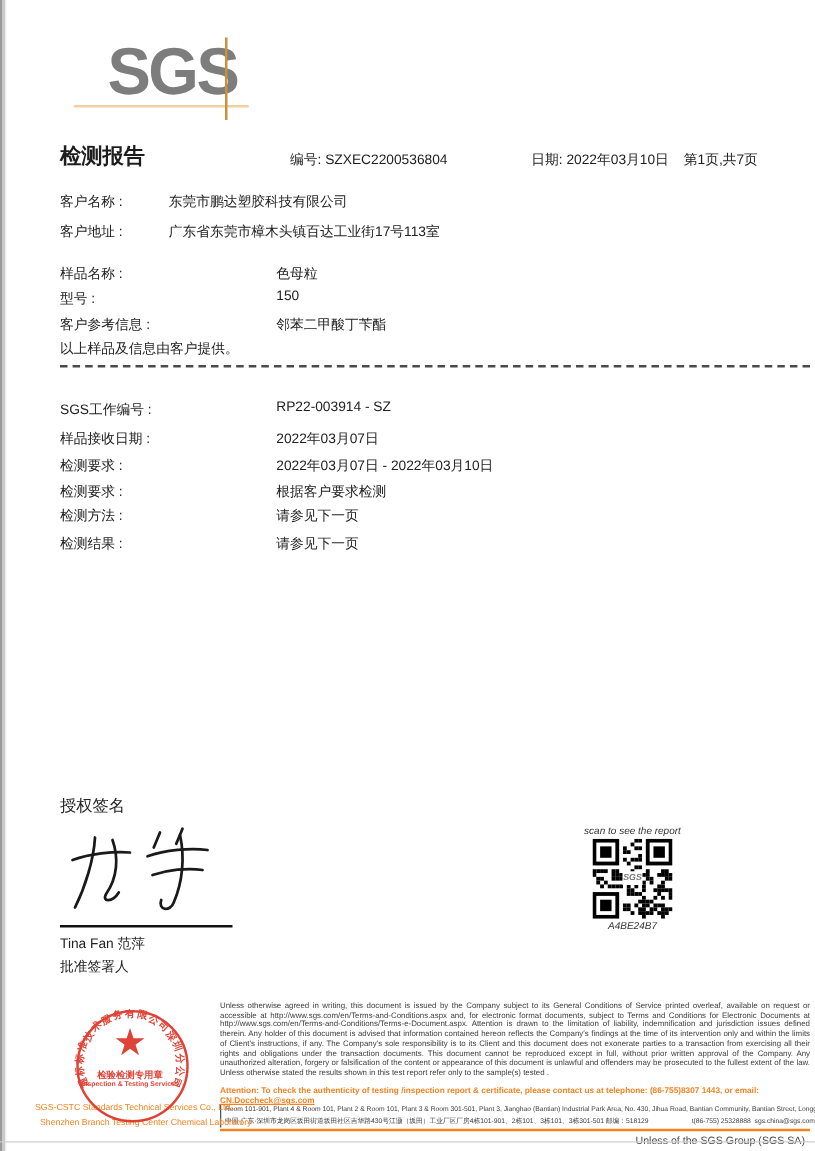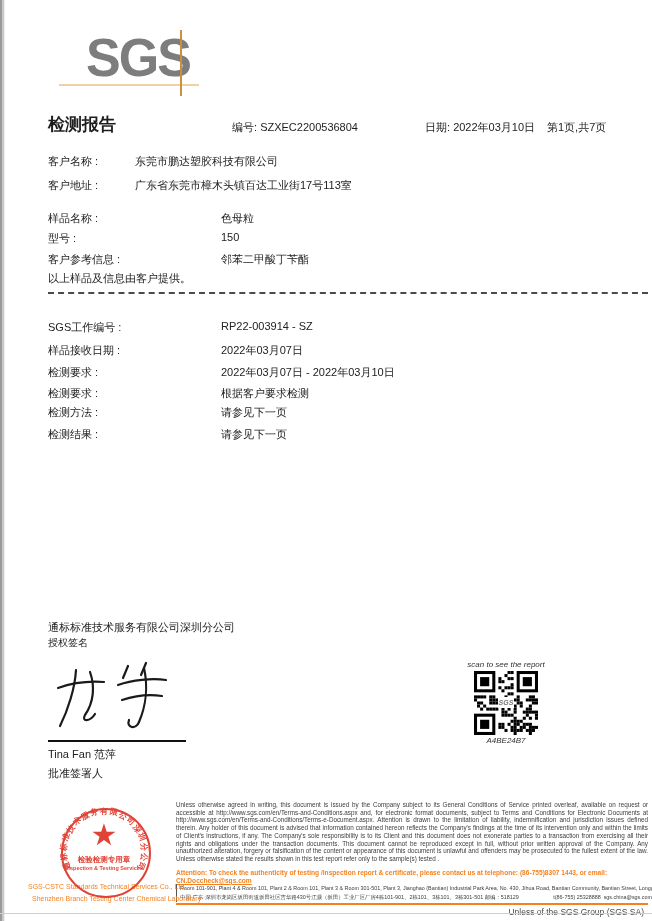--- a/index.html
+++ b/index.html
@@ -19,21 +19,21 @@
   
   .row{position:absolute;left:48px;right:6px;font-size:11px;color:#222;}
   .row .lbl{position:absolute;left:0;top:0;white-space:nowrap;}
   .row .val{position:absolute;left:173px;top:0;white-space:nowrap;}
   .row .val-near{position:absolute;left:87px;top:0;white-space:nowrap;}
   #dashed-sep{position:absolute;left:48px;top:292px;width:600px;border-top:2px dashed #4a4a4a;}
   #conclusion-row .cval{margin-left:173px;width:428px;font-size:11px;line-height:1.62;
         color:#222;text-align:left;}
   
   #sig-company{position:absolute;left:48px;top:620px;font-size:11px;line-height:15px;color:#222;}
-  #sig-auth{position:absolute;left:48px;top:636px;font-size:10px;color:#222;}
+  #sig-auth{position:absolute;left:48px;top:636px;font-size:13px;color:#222;}
   #signature-svg{position:absolute;left:52px;top:658px;}
   #sig-line{position:absolute;left:48px;top:740px;width:138px;height:2px;background:#111;}
   #sig-name{position:absolute;left:48px;top:747px;font-size:11px;color:#222;}
   #sig-role{position:absolute;left:48px;top:766px;font-size:11px;color:#222;}
   
   #qr-wrap{position:absolute;left:444px;top:660px;width:124px;text-align:center;font-style:italic;}
   #qr-hint{font-size:8px;color:#333;}
   #qr-box{position:relative;width:64px;height:64px;margin:2px auto 0;}
   #qr-center{position:absolute;left:24px;top:26px;width:16px;height:11px;background:#fff;
         font-size:7px;font-weight:700;color:#777;line-height:11px;text-align:center;letter-spacing:0;}
@@ -125,21 +125,20 @@
   </div>
   <div class="row" style="top:405px">
     <span class="lbl">检测方法 :</span>
     <span class="val">请参见下一页</span>
   </div>
   <div class="row" style="top:427px">
     <span class="lbl">检测结果 :</span>
     <span class="val">请参见下一页</span>
   </div>
 
-  <div id="sig-company">通标标准技术服务有限公司深圳分公司</div>
   <div id="sig-auth">授权签名</div>
   <svg id="signature-svg" width="140" height="78" viewBox="0 0 140 78">
     <g fill="none" stroke="#1a1a1a" stroke-width="2.2" stroke-linecap="round">
       <path d="M6,30 C20,25 38,23 52,24"></path>
       <path d="M24,12 C23,30 16,52 8,68"></path>
       <path d="M38,14 C43,28 42,44 33,57 C29,64 38,64 43,56"></path>
       <path d="M76,8 L71,20"></path>
       <path d="M94,5 L89,17"></path>
       <path d="M66,27 C80,22 100,20 114,22"></path>
       <path d="M92,10 C96,28 94,48 87,64 C84,72 74,70 77,62"></path>

